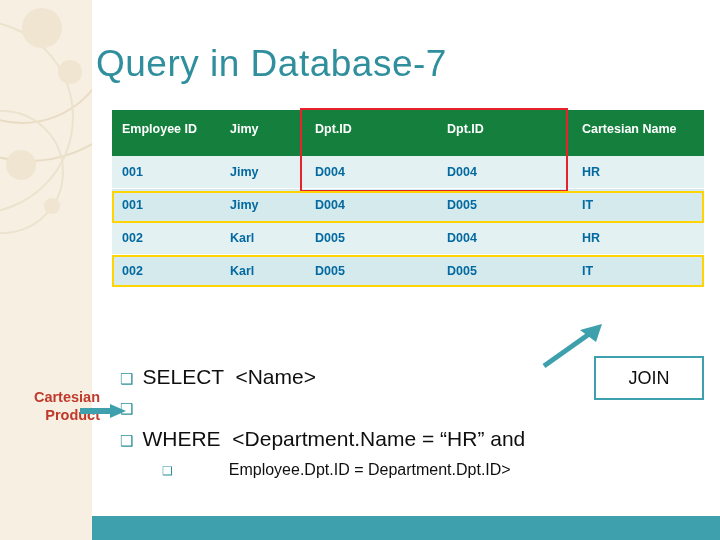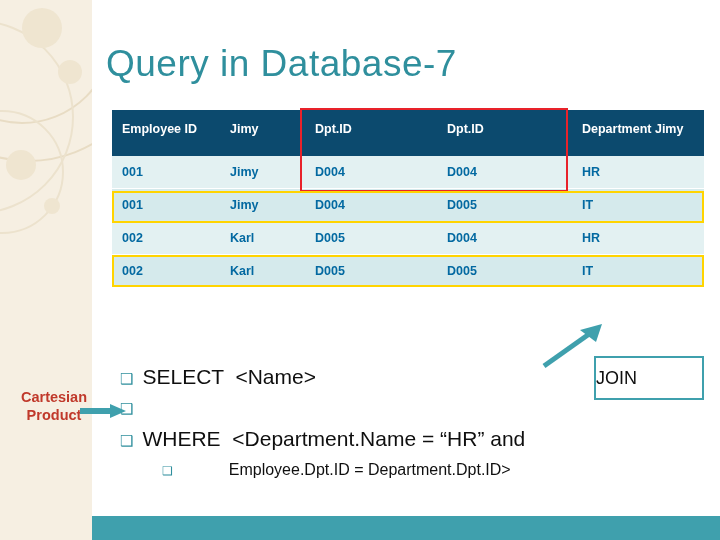--- a/index.html
+++ b/index.html
@@ -64,21 +64,21 @@
     left: 0;
     bottom: 0;
     width: 92px;
     height: 24px;
     background: #f6efe2;
   }
 
   
   .slide-title {
     position: absolute;
-    left: 106px;
+    left: 96px;
     top: 42px;
     width: 590px;
     font-size: 37px;
     color: #2f8f9d;
     letter-spacing: 0.5px;
     font-weight: normal;
     line-height: 44px;
   }
 
   
@@ -87,21 +87,21 @@
     left: 112px;
     top: 110px;
     width: 592px;
   }
   table.result {
     border-collapse: collapse;
     width: 592px;
     table-layout: fixed;
   }
   table.result th {
-    background: #0c4a6e;
+    background: #15803d;
     color: #ffffff;
     font-size: 12.5px;
     font-weight: bold;
     text-align: left;
     vertical-align: top;
     padding: 12px 8px 20px 10px;
     border: none;
   }
   table.result td {
     font-size: 12.5px;
@@ -175,21 +175,21 @@
     font-size: 12px;
     margin-right: 56px;
   }
 
   
   .cartesian-label {
     position: absolute;
     left: 8px;
     top: 388px;
     width: 92px;
-    text-align: center;
+    text-align: right;
     color: #c0392b;
     font-size: 14.5px;
     font-weight: bold;
     line-height: 18px;
   }
   .arrow-left {
     position: absolute;
     left: 80px;
     top: 404px;
     width: 46px;
@@ -201,20 +201,21 @@
     top: 356px;
     width: 110px;
     height: 44px;
     border: 2.5px solid #3fa0ad;
     box-sizing: border-box;
     background: #ffffff;
     color: #0f0f0f;
     font-size: 18px;
     display: flex;
     align-items: center;
+    justify-content: center;
   }
   .arrow-join {
     position: absolute;
     left: 540px;
     top: 322px;
     width: 66px;
     height: 48px;
   }
 </style>
 </head>
@@ -243,21 +244,21 @@
           <col class="col3">
           <col class="col4">
           <col class="col5">
       </colgroup>
       <thead>
         <tr>
           <th>Employee ID</th>
           <th>Jimy</th>
           <th>Dpt.ID</th>
           <th>Dpt.ID</th>
-          <th>Department Jimy</th>
+          <th>Cartesian Name</th>
         </tr>
       </thead>
       <tbody>
         <tr>
           <td>001</td>
           <td>Jimy</td>
           <td>D004</td>
           <td>D004</td>
           <td>HR</td>
         </tr>

